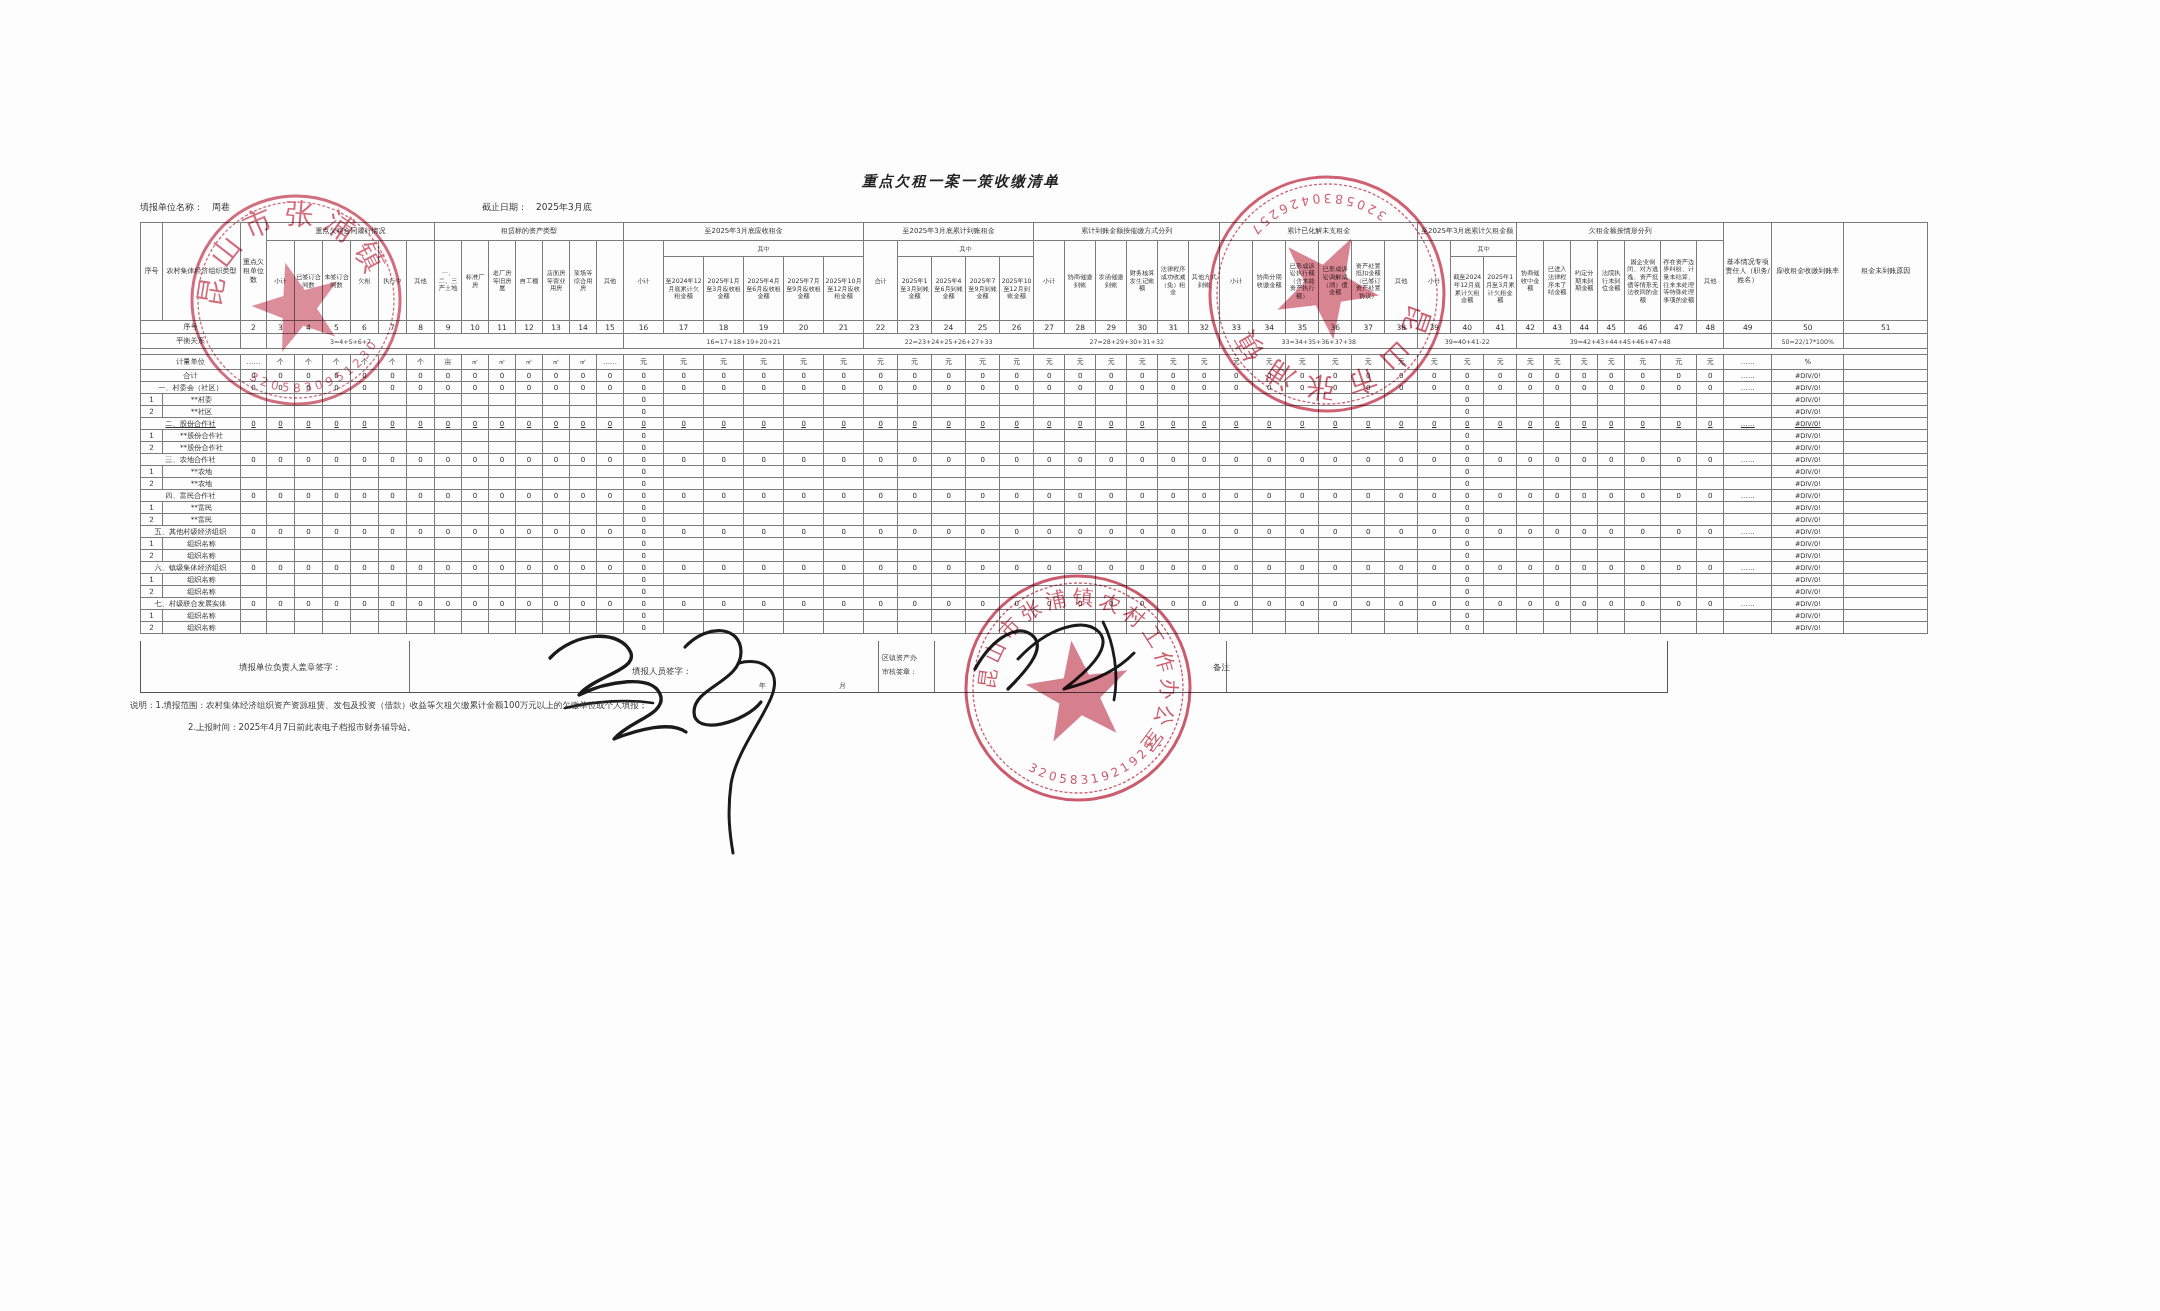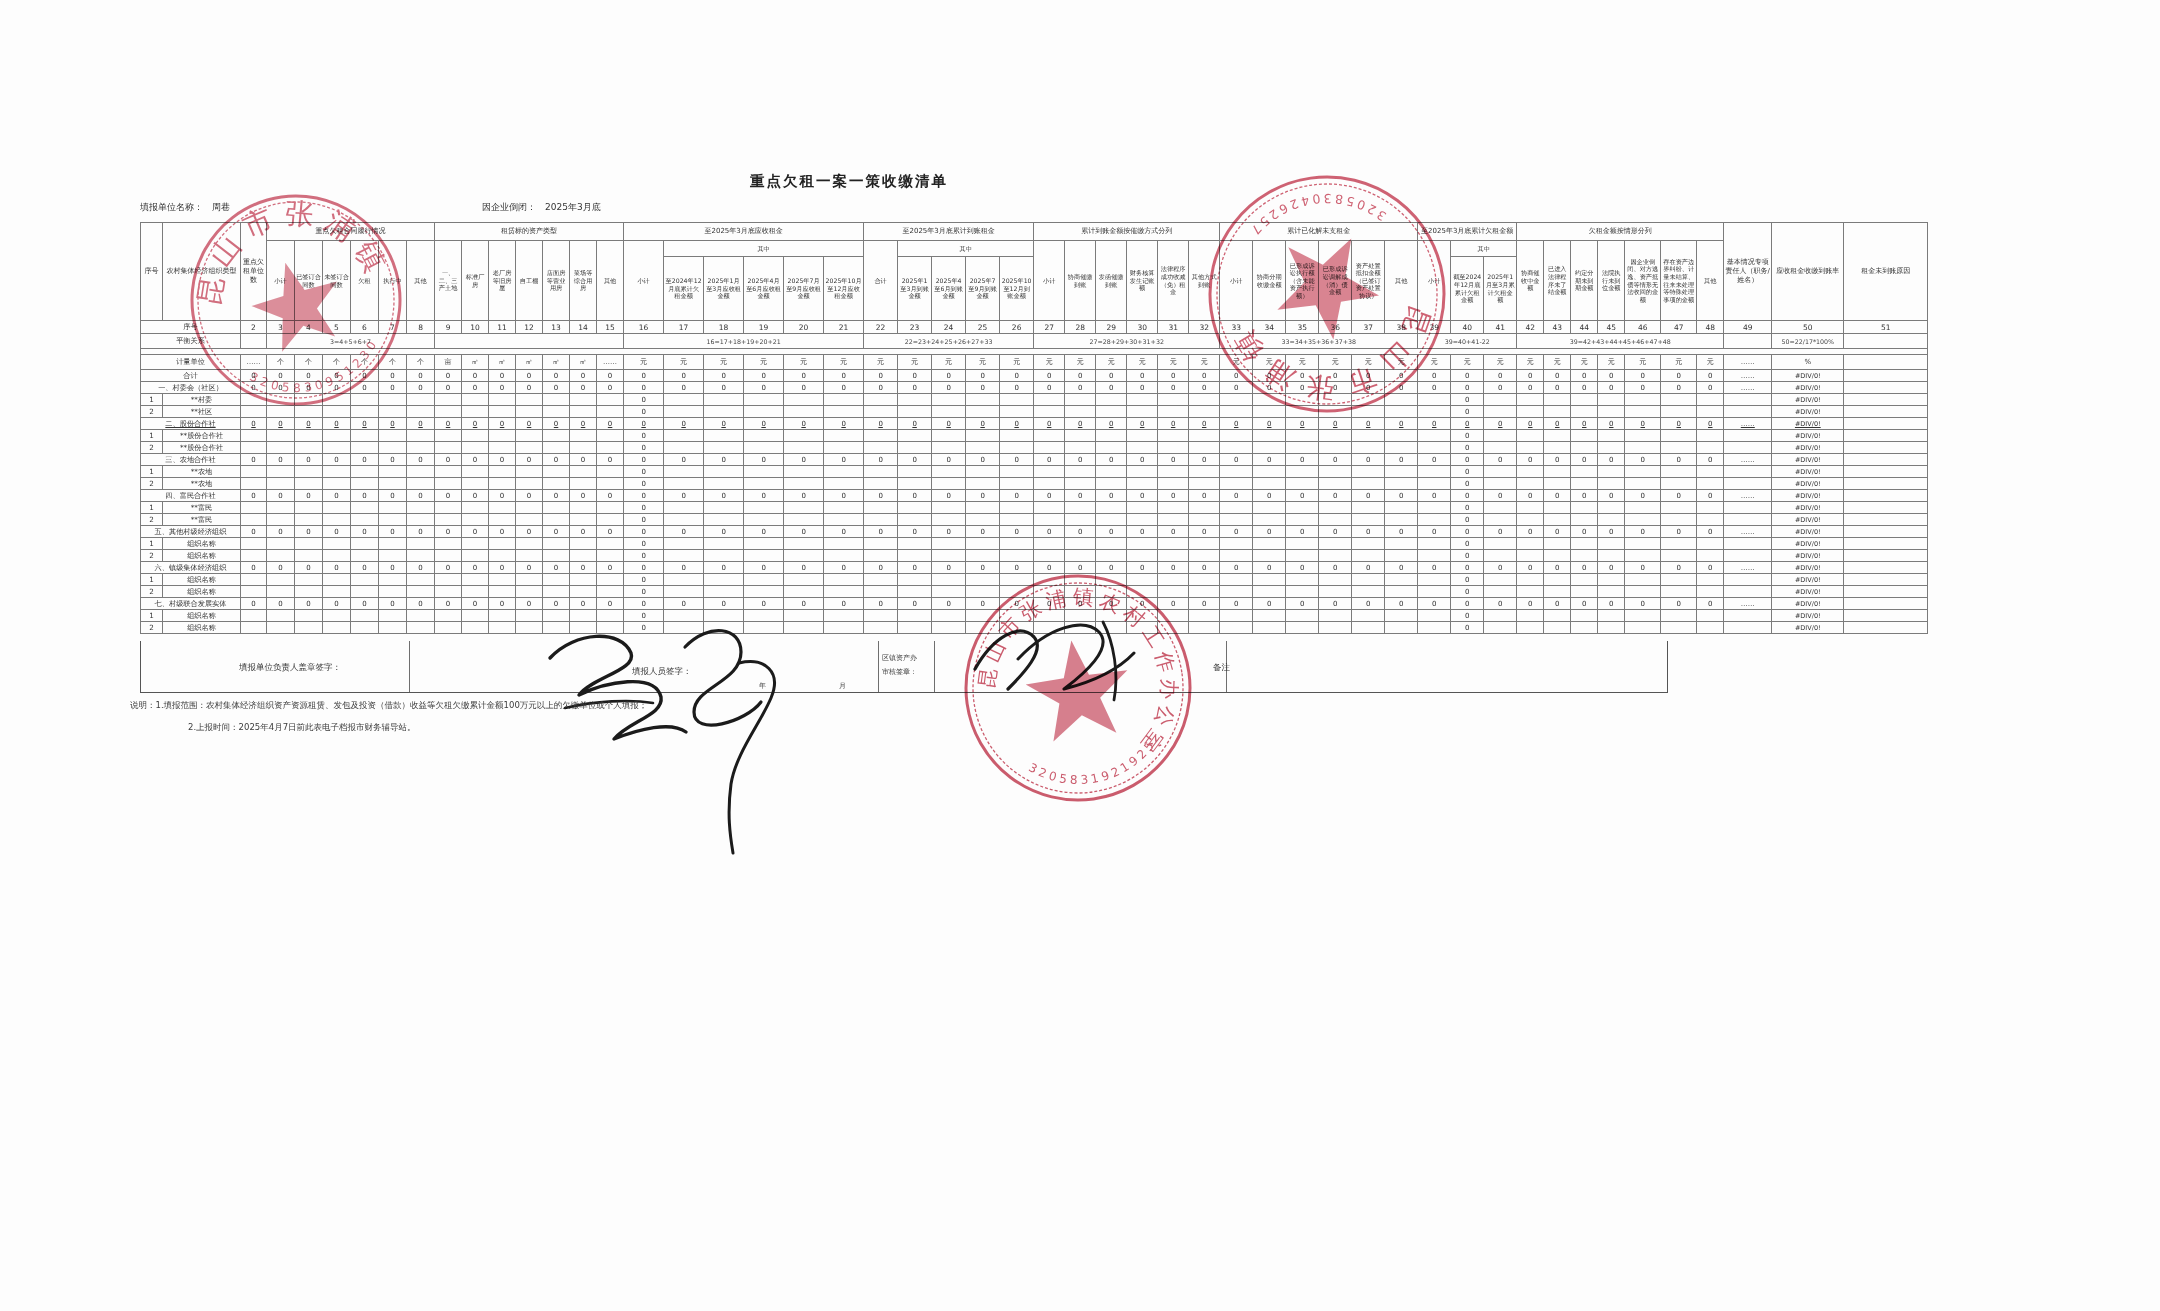--- a/index.html
+++ b/index.html
@@ -1,19 +1,19 @@
 <!DOCTYPE html>
 <html><head>
 <meta charset="utf-8">
 <style>
   html,body{margin:0;padding:0;background:#ffffff;}
   .page{position:relative;width:2160px;height:1311px;background:#fdfdfd;overflow:hidden;
         font-family:"DejaVu Sans",sans-serif;color:#2e2e2e;}
-  .title{position:absolute;left:750px;top:172px;width:310px;text-align:left;
-         font-family:"DejaVu Serif",serif;font-weight:600;font-size:14.5px;letter-spacing:2px;color:#222;}
+  .title{position:absolute;left:750px;top:172px;width:310px;text-align:right;
+         font-family:"DejaVu Serif",serif;font-weight:600;font-size:14.5px;letter-spacing:2px;color:#222;font-style:italic;}
   .meta{position:absolute;top:201px;font-size:9px;color:#333;white-space:nowrap;}
   .meta-unit{left:140px;} .meta-date{left:482px;}
   .meta .val{margin-left:9px;}
   #tableWrap{position:absolute;left:140px;top:222px;}
   table.rtable{border-collapse:collapse;table-layout:fixed;width:1528px;background:transparent;
          font-family:"DejaVu Sans",sans-serif;color:#333;}
   table.rtable th,table.rtable td{border:1px solid #7b7b7b;padding:0 1px;text-align:center;
          vertical-align:middle;overflow:hidden;font-weight:normal;word-break:break-all;}
   table.rtable{border:1px solid #555;}
   th.h0{font-size:7px;line-height:1.25;}
@@ -46,21 +46,21 @@
 <body>
 
 <div class="page">
 
   <div class="title">重点欠租一案一策收缴清单</div>
 
   <div class="meta meta-unit">
     <span>填报单位名称：</span><span class="val">周巷</span>
   </div>
   <div class="meta meta-date">
-    <span>因企业倒闭：</span><span class="val">2025年3月底</span>
+    <span>截止日期：</span><span class="val">2025年3月底</span>
   </div>
 
   <div id="tableWrap">
       <table class="rtable">
         <colgroup>
           <col style="width: 22px;">
           <col style="width: 78px;">
           <col style="width: 26px;">
           <col style="width: 28px;">
           <col style="width: 28px;">

